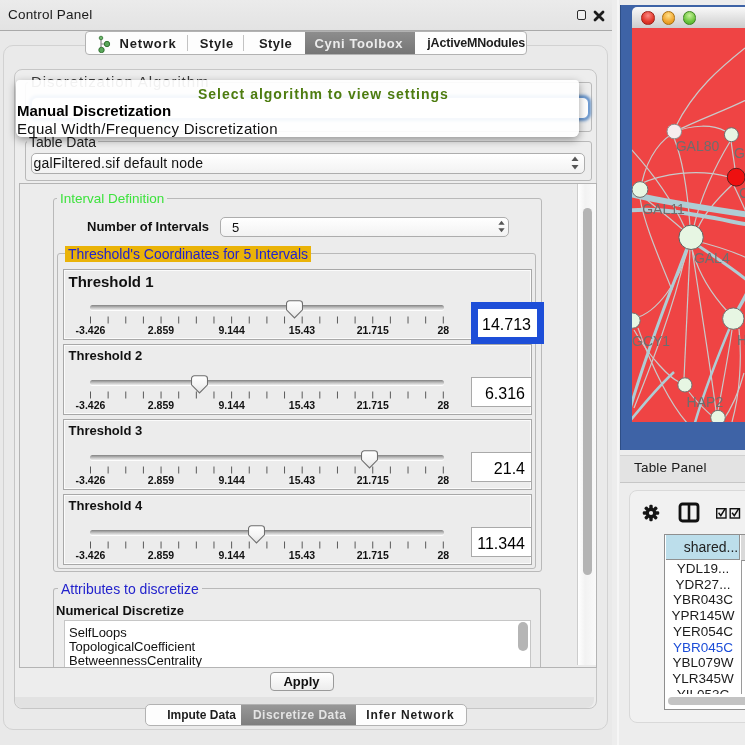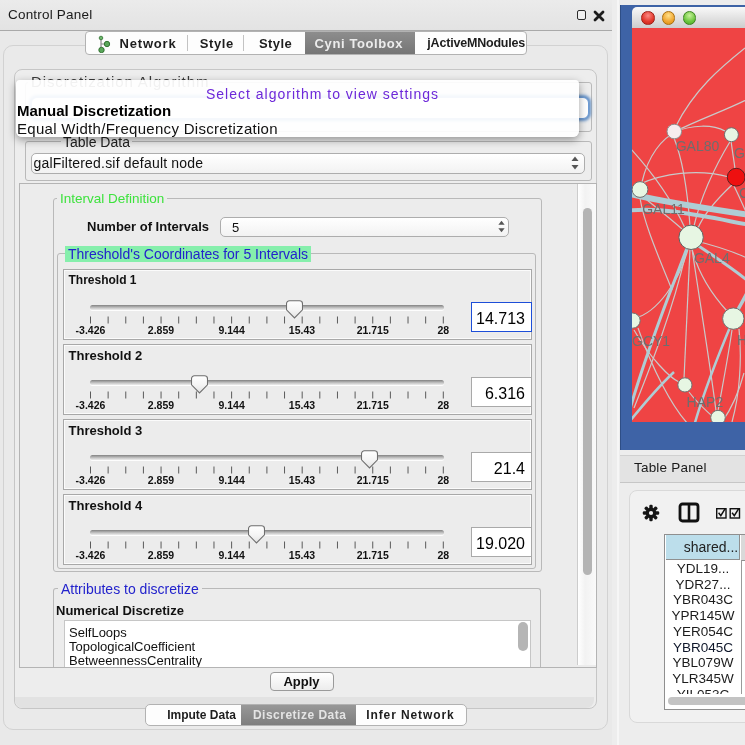--- a/index.html
+++ b/index.html
@@ -32,43 +32,43 @@
   <div class="ab ctr" style="left:189.5px;top:4px;font-size:13px;font-weight:bold;color:#1d1d1d;letter-spacing:0.4px;">Style</div>
   <div class="ab ctr" style="left:272.9px;top:4px;font-size:13px;font-weight:bold;color:#ececec;letter-spacing:0.6px;">Cyni Toolbox</div>
   <div class="ab ctr" style="left:390.2px;top:4px;font-size:12.5px;font-weight:bold;color:#1d1d1d;letter-spacing:-0.2px;">jActiveMNodules</div>
 </div>
 <div class="ab" style="left:14px;top:69px;width:580.5px;height:638px;background:#ededed;border:1px solid #c6c6c6;border-radius:8px;"></div>
 <div class="ab" style="left:15px;top:697px;width:578.5px;height:11px;background:#e2e2e2;border-radius:0 0 8px 8px;"></div>
 <div class="ab" style="left:25px;top:82px;width:565px;height:48px;border:1px solid #b9b9b9;border-radius:3px;"></div>
 <div class="ab" style="left:28px;top:73.4px;background:#ededed;padding:0 3px;font-size:15px;color:#3a3a3a;letter-spacing:0.9px;white-space:nowrap;">Discretization Algorithm</div>
 <div class="ab" style="left:31px;top:97px;width:556px;height:20px;background:#fff;border:1.5px solid #6d9bd4;border-radius:6px;box-shadow:0 0 3px 1.5px rgba(74,127,192,0.85);"></div>
 <div class="ab" style="left:25px;top:141px;width:565px;height:38px;border:1px solid #b9b9b9;border-radius:3px;"></div>
-<div class="ab" style="left:27px;top:134px;background:#ededed;padding:0 2px;font-size:14px;color:#222;white-space:nowrap;margin-left:34px;">Table Data</div>
+<div class="ab" style="left:27px;top:134px;background:#ededed;padding:0 2px;font-size:14px;color:#222;white-space:nowrap;">Table Data</div>
 <div class="ab" style="left:31px;top:153px;width:552px;height:19px;background:linear-gradient(#ffffff,#f2f2f2);border:1px solid #adadad;border-radius:5px;"></div>
 <div class="ab" style="left:33.5px;top:155px;font-size:14px;color:#111;letter-spacing:0.2px;">galFiltered.sif default node</div>
 <svg class="ab" style="left:570px;top:155px;" width="10" height="16" viewBox="0 0 10 16">
   <path d="M1.5 6 L5 1.5 L8.5 6 Z" fill="#555"></path>
     <path d="M1.5 10 L5 14.5 L8.5 10 Z" fill="#555"></path>
   </svg>
 <div class="ab" style="left:19px;top:183px;width:575.5px;height:483px;border:1px solid #b4b4b4;background:#ececec;"></div>
 <div class="ab" style="left:577px;top:184px;width:18px;height:481px;background:linear-gradient(90deg,#ffffff,#f2f2f2 40%,#fafafa);border-left:1px solid #cccccc;"></div>
 <div class="ab" style="left:582.5px;top:208px;width:9px;height:367px;background:#b4b4b4;border-radius:5px;"></div>
 <div class="ab" style="left:53px;top:198px;width:486.5px;height:372px;border:1px solid #b9b9b9;border-radius:3px;"></div>
 <div class="ab" style="left:57px;top:190.5px;background:#ececec;padding:0 3px;font-size:13.5px;color:#3de23d;white-space:nowrap;text-align:right;">Interval Definition</div>
 <div class="ab" style="left:87px;top:219px;font-size:13px;font-weight:bold;color:#111;">Number of Intervals</div>
 <div class="ab" style="left:220px;top:217px;width:287px;height:18px;background:linear-gradient(#ffffff,#f2f2f2);border:1px solid #adadad;border-radius:5px;"></div>
 <div class="ab" style="left:232px;top:219.5px;font-size:13px;color:#111;">5</div>
 <svg class="ab" style="left:497px;top:219px;" width="9" height="15" viewBox="0 0 10 16">
   <path d="M1.5 6 L5 1.5 L8.5 6 Z" fill="#555"></path>
     <path d="M1.5 10 L5 14.5 L8.5 10 Z" fill="#555"></path>
   </svg>
 <div class="ab" style="left:57px;top:253px;width:477px;height:314px;border:1px solid #b9b9b9;border-radius:3px;"></div>
-<div class="ab" style="left:65px;top:246px;background:#86efac;padding:0 3px;font-size:14px;color:#2222cc;white-space:nowrap;">Threshold's Coordinates for 5 Intervals</div>
+<div class="ab" style="left:65px;top:246px;background:#eab308;padding:0 3px;font-size:14px;color:#2222cc;white-space:nowrap;">Threshold's Coordinates for 5 Intervals</div>
 <div class="ab" style="left:62.5px;top:268.5px;width:467.5px;height:69px;background:#ececec;border:1px solid #a8a8a8;box-shadow:inset 0 0 0 1px rgba(255,255,255,0.8);"></div>
-<div class="ab" style="left:68.5px;top:273.0px;font-size:12px;font-weight:bold;color:#111;">Threshold 1</div>
+<div class="ab" style="left:68.5px;top:273.0px;font-size:15px;font-weight:bold;color:#111;">Threshold 1</div>
 <div class="ab" style="left:90px;top:304.5px;width:354px;height:5.5px;border-radius:3px;background:linear-gradient(#818181,#c2c2c2 55%,#ededed);box-shadow:0 1px 0 rgba(255,255,255,0.9);"></div>
 <svg class="ab" style="left:90px;top:316.0px;" width="355" height="8" viewBox="0 0 355 8">
     <line x1="0.50" y1="0.5" x2="0.50" y2="7.5" stroke="#5a5a5a" stroke-width="1"></line>
     <line x1="18.14" y1="0.5" x2="18.14" y2="7.5" stroke="#5a5a5a" stroke-width="1"></line>
     <line x1="35.78" y1="0.5" x2="35.78" y2="7.5" stroke="#5a5a5a" stroke-width="1"></line>
     <line x1="53.42" y1="0.5" x2="53.42" y2="7.5" stroke="#5a5a5a" stroke-width="1"></line>
     <line x1="71.06" y1="0.5" x2="71.06" y2="7.5" stroke="#5a5a5a" stroke-width="1"></line>
     <line x1="88.70" y1="0.5" x2="88.70" y2="7.5" stroke="#5a5a5a" stroke-width="1"></line>
     <line x1="106.34" y1="0.5" x2="106.34" y2="7.5" stroke="#5a5a5a" stroke-width="1"></line>
     <line x1="123.98" y1="0.5" x2="123.98" y2="7.5" stroke="#5a5a5a" stroke-width="1"></line>
@@ -95,21 +95,21 @@
 <svg class="ab" style="left:285.6px;top:300.0px;" width="17" height="19" viewBox="0 0 17 19">
 <defs>
       <linearGradient id="tg1" x1="0" y1="0" x2="0" y2="1">
         <stop offset="0" stop-color="#ffffff"></stop>
         <stop offset="0.55" stop-color="#f4f4f4"></stop>
         <stop offset="1" stop-color="#e2e2e2"></stop>
       </linearGradient>
     </defs>
 <path d="M3.5 0.7 h10 a3 3 0 0 1 3 3 v6.1 L8.5 18 L0.5 9.8 v-6.1 a3 3 0 0 1 3-3 z" fill="url(#tg1)" stroke="#6e6e6e" stroke-width="1.1"></path>
   </svg>
-<div class="ab" style="left:471px;top:301.5px;width:53px;height:28px;background:#fff;border:1px solid #1d4ed8;font-size:16px;color:#000;text-align:right;line-height:32px;padding-right:6px;">14.713</div>
+<div class="ab" style="left:471px;top:301.5px;width:53px;height:28px;background:#fff;border:7px solid #1d4ed8;font-size:16px;color:#000;text-align:right;line-height:32px;padding-right:6px;">14.713</div>
 <div class="ab" style="left:62.5px;top:343.5px;width:467.5px;height:69px;background:#ececec;border:1px solid #a8a8a8;box-shadow:inset 0 0 0 1px rgba(255,255,255,0.8);"></div>
 <div class="ab" style="left:68.5px;top:348.0px;font-size:13px;font-weight:bold;color:#111;">Threshold 2</div>
 <div class="ab" style="left:90px;top:379.5px;width:354px;height:5.5px;border-radius:3px;background:linear-gradient(#818181,#c2c2c2 55%,#ededed);box-shadow:0 1px 0 rgba(255,255,255,0.9);"></div>
 <svg class="ab" style="left:90px;top:391.0px;" width="355" height="8" viewBox="0 0 355 8">
     <line x1="0.50" y1="0.5" x2="0.50" y2="7.5" stroke="#5a5a5a" stroke-width="1"></line>
     <line x1="18.14" y1="0.5" x2="18.14" y2="7.5" stroke="#5a5a5a" stroke-width="1"></line>
     <line x1="35.78" y1="0.5" x2="35.78" y2="7.5" stroke="#5a5a5a" stroke-width="1"></line>
     <line x1="53.42" y1="0.5" x2="53.42" y2="7.5" stroke="#5a5a5a" stroke-width="1"></line>
     <line x1="71.06" y1="0.5" x2="71.06" y2="7.5" stroke="#5a5a5a" stroke-width="1"></line>
     <line x1="88.70" y1="0.5" x2="88.70" y2="7.5" stroke="#5a5a5a" stroke-width="1"></line>
@@ -224,39 +224,39 @@
 <svg class="ab" style="left:247.8px;top:525.0px;" width="17" height="19" viewBox="0 0 17 19">
 <defs>
       <linearGradient id="tg4" x1="0" y1="0" x2="0" y2="1">
         <stop offset="0" stop-color="#ffffff"></stop>
         <stop offset="0.55" stop-color="#f4f4f4"></stop>
         <stop offset="1" stop-color="#e2e2e2"></stop>
       </linearGradient>
     </defs>
 <path d="M3.5 0.7 h10 a3 3 0 0 1 3 3 v6.1 L8.5 18 L0.5 9.8 v-6.1 a3 3 0 0 1 3-3 z" fill="url(#tg4)" stroke="#6e6e6e" stroke-width="1.1"></path>
   </svg>
-<div class="ab" style="left:471px;top:526.5px;width:53px;height:28px;background:#fff;border:1px solid #a9a9a9;font-size:16px;color:#000;text-align:right;line-height:32px;padding-right:6px;">19.020</div>
+<div class="ab" style="left:471px;top:526.5px;width:53px;height:28px;background:#fff;border:1px solid #a9a9a9;font-size:16px;color:#000;text-align:right;line-height:32px;padding-right:6px;">11.344</div>
 <div class="ab" style="left:53px;top:588px;width:486px;height:78px;border:1px solid #b9b9b9;border-top-left-radius:3px;border-top-right-radius:3px;border-bottom:none;"></div>
 <div class="ab" style="left:58px;top:580.5px;background:#ececec;padding:0 3px;font-size:14px;color:#2222cc;white-space:nowrap;">Attributes to discretize</div>
 <div class="ab" style="left:56px;top:603px;font-size:13px;font-weight:bold;color:#111;">Numerical Discretize</div>
 <div class="ab" style="left:64px;top:620px;width:465px;height:46px;background:#fff;border:1px solid #c6c6c6;border-bottom:none;overflow:hidden;text-align:right;">
   <div class="ab" style="left:4px;top:3.5px;font-size:13px;color:#111;">SelfLoops</div>
   <div class="ab" style="left:4px;top:17.6px;font-size:13px;color:#111;">TopologicalCoefficient</div>
   <div class="ab" style="left:4px;top:31.6px;font-size:13px;color:#111;">BetweennessCentrality</div>
   <div class="ab" style="left:453px;top:1px;width:10px;height:29px;background:#b5b5b5;border-radius:5px;"></div>
 </div>
 <div class="ab" style="left:269.5px;top:672px;width:62px;height:16.5px;background:linear-gradient(#ffffff,#ececec);border:1px solid #9a9a9a;border-radius:4px;text-align:center;font-size:13px;font-weight:bold;color:#111;line-height:17px;">Apply</div>
 <div class="ab" style="left:144.5px;top:703.5px;width:320px;height:20px;background:#fdfdfd;border:1px solid #b2b2b2;border-radius:5px;overflow:hidden;">
   <div class="ab" style="left:95px;top:0;width:115px;height:20px;background:linear-gradient(#989898,#7e7e7e);"></div>
   <div class="ab ctr" style="left:56px;top:3.5px;font-size:12px;font-weight:bold;color:#1d1d1d;">Impute Data</div>
   <div class="ab ctr" style="left:154.2px;top:3.5px;font-size:12px;font-weight:bold;color:#e4e4e4;letter-spacing:0.5px;">Discretize Data</div>
   <div class="ab ctr" style="left:264.9px;top:3.5px;font-size:12px;font-weight:bold;color:#1d1d1d;letter-spacing:0.9px;">Infer Network</div>
 </div>
 <div class="ab" style="left:15.5px;top:80px;width:563px;height:57px;background:rgba(255,255,255,0.93);border-radius:4px 4px 6px 6px;box-shadow:0 3px 9px rgba(0,0,0,0.38);"></div>
-<div class="ab" style="left:206px;top:85.5px;font-size:14px;font-weight:normal;color:#6d28d9;letter-spacing:1px;">Select algorithm to view settings</div>
+<div class="ab" style="left:198px;top:85.5px;font-size:14px;font-weight:bold;color:#4d7c0f;letter-spacing:1px;">Select algorithm to view settings</div>
 <div class="ab" style="left:17px;top:102px;font-size:15px;font-weight:bold;color:#000;">Manual Discretization</div>
 <div class="ab" style="left:17px;top:120px;font-size:15px;color:#111;letter-spacing:0.3px;">Equal Width/Frequency Discretization</div>
 <svg class="ab" style="left:613px;top:367px;" width="8" height="9" viewBox="0 0 8 9">
     <path d="M1 8 L1 1 L7 6 L4 6 L5.5 8.5 Z" fill="#3a3a3a" stroke="#fff" stroke-width="0.7"></path>
   </svg>
 <div class="ab" style="left:612px;top:0;width:133px;height:745px;background:#ededed;"></div>
 <div class="ab" style="left:617px;top:0;width:2px;height:745px;background:#f6f6f6;"></div>
 <div class="ab" style="left:620px;top:4.5px;width:125px;height:445px;background:#3e63a6;border-left:1px solid #2e4e86;"></div>
 <div class="ab" style="left:631.5px;top:6.5px;width:114px;height:21px;background:linear-gradient(#f9f9f9,#cdcdcd);border-bottom:1px solid #909090;border-top-left-radius:5px;"></div>
 <div class="ab" style="left:641.2px;top:11.3px;width:11.4px;height:11.4px;border-radius:50%;background:radial-gradient(circle at 50% 30%,#fb8983,#e2362a 60%,#c5271c);border:0.5px solid #9d2018;"></div>
@@ -349,21 +349,21 @@
   <div class="ab" style="left:1px;top:26.0px;width:74px;text-align:center;font-size:13.5px;color:#1c1c1c;">YDL19...</div>
 <div class="ab" style="left:86px;top:26.0px;font-size:13.5px;color:#1c1c1c;white-space:nowrap;">YDL1</div>
 <div class="ab" style="left:1px;top:41.7px;width:74px;text-align:center;font-size:13.5px;color:#1c1c1c;">YDR27...</div>
 <div class="ab" style="left:86px;top:41.7px;font-size:13.5px;color:#1c1c1c;white-space:nowrap;">YDR2</div>
 <div class="ab" style="left:1px;top:57.4px;width:74px;text-align:center;font-size:13.5px;color:#1c1c1c;">YBR043C</div>
 <div class="ab" style="left:86px;top:57.4px;font-size:13.5px;color:#1c1c1c;white-space:nowrap;">YBR0</div>
 <div class="ab" style="left:1px;top:73.1px;width:74px;text-align:center;font-size:13.5px;color:#1c1c1c;">YPR145W</div>
 <div class="ab" style="left:86px;top:73.1px;font-size:13.5px;color:#1c1c1c;white-space:nowrap;">YPR1</div>
 <div class="ab" style="left:1px;top:88.8px;width:74px;text-align:center;font-size:13.5px;color:#1c1c1c;">YER054C</div>
 <div class="ab" style="left:86px;top:88.8px;font-size:13.5px;color:#1c1c1c;white-space:nowrap;">YER0</div>
-<div class="ab" style="left:1px;top:104.5px;width:74px;text-align:center;font-size:13.5px;color:#0f172a;">YBR045C</div>
+<div class="ab" style="left:1px;top:104.5px;width:74px;text-align:center;font-size:13.5px;color:#1d4ed8;">YBR045C</div>
 <div class="ab" style="left:86px;top:104.5px;font-size:13.5px;color:#1c1c1c;white-space:nowrap;">YBR0</div>
 <div class="ab" style="left:1px;top:120.2px;width:74px;text-align:center;font-size:13.5px;color:#1c1c1c;">YBL079W</div>
 <div class="ab" style="left:86px;top:120.2px;font-size:13.5px;color:#1c1c1c;white-space:nowrap;">YBL0</div>
 <div class="ab" style="left:1px;top:135.9px;width:74px;text-align:center;font-size:13.5px;color:#1c1c1c;">YLR345W</div>
 <div class="ab" style="left:86px;top:135.9px;font-size:13.5px;color:#1c1c1c;white-space:nowrap;">YLR3</div>
 <div class="ab" style="left:1px;top:151.6px;width:74px;text-align:center;font-size:13.5px;color:#1c1c1c;">YIL053C</div>
 <div class="ab" style="left:86px;top:151.6px;font-size:13.5px;color:#1c1c1c;white-space:nowrap;">YIL0</div>
   <div class="ab" style="left:0;top:159px;width:114px;height:15px;background:#fff;"></div>
   <div class="ab" style="left:3px;top:162px;width:111px;height:8px;background:#c3c3c3;border-radius:4px;"></div>
 </div>

